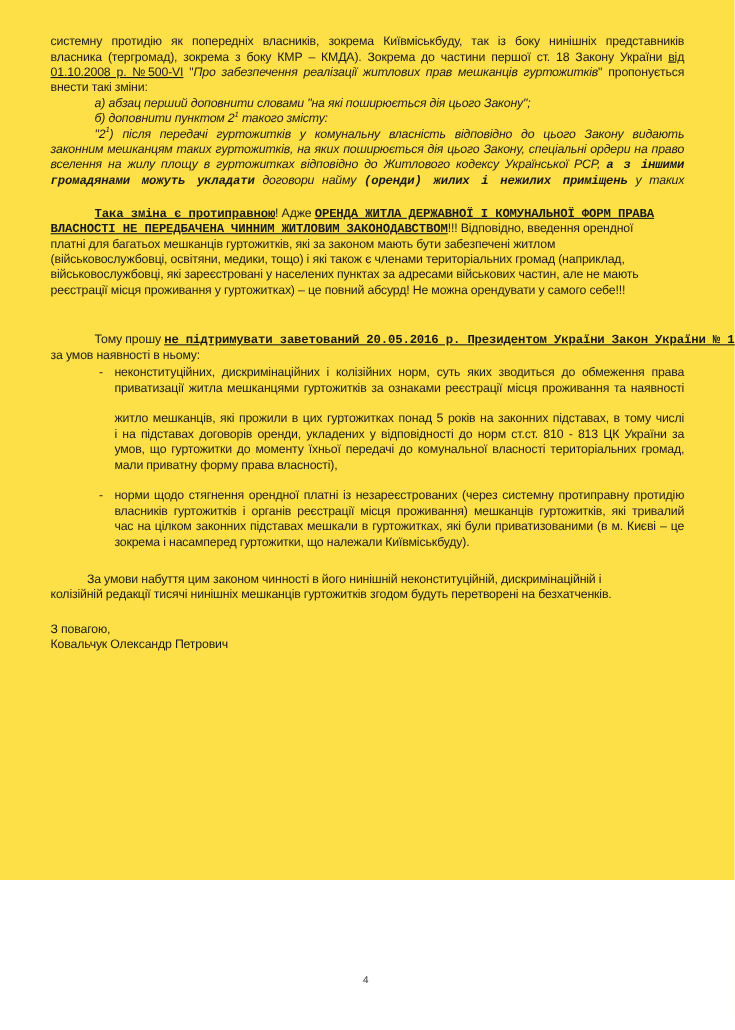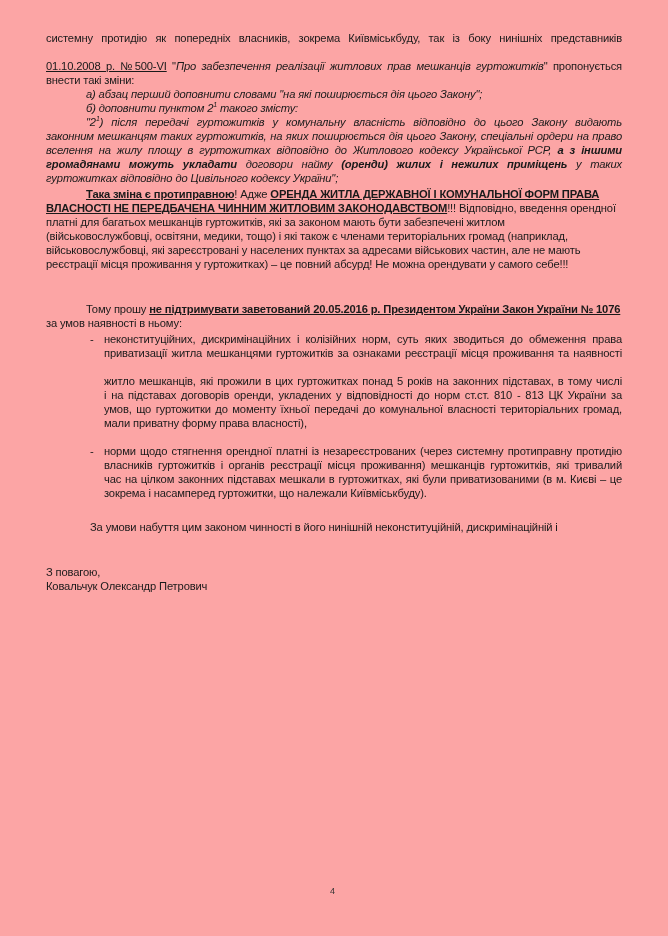--- a/index.html
+++ b/index.html
@@ -1,59 +1,61 @@
 <!DOCTYPE html>
 <html><head>
 <meta charset="utf-8">
 <style>
   html, body { margin: 0; padding: 0; background: #ffffff; }
   body {
     width: 668px; height: 936px; position: relative; overflow: hidden;
     font-family: "Liberation Sans", "DejaVu Sans", sans-serif;
     color: #1a1a1a;
   }
-  .page { position: absolute; left: 0; top: 0; width: 668px; height: 936px; background: #fca5a5; }
+  .page { position: absolute; left: 0; top: 0; width: 668px; height: 800px; background: #fde047; }
   .line {
     position: absolute; left: 46px; white-space: nowrap;
     font-size: 11.2px; line-height: 14px; letter-spacing: -0.15px;
   }
   .just { width: 576px; text-align: justify; text-align-last: justify; white-space: normal; }
   .it { font-style: italic; }
-  .b { font-weight: bold; }
+  .b { font-weight: bold; font-family: Liberation Mono, monospace; }
   .u { text-decoration: underline; text-align: right; }
   sup { font-size: 7px; vertical-align: top; line-height: 8px; }
   .dash { position: absolute; left: 90px; font-size: 11.2px; line-height: 14px; }
   .pagenum { position: absolute; left: 330px; top: 886px; font-size: 9px; color: #333; }
 </style>
 </head>
 <body>
 
 <div class="page">
 
   <div class="line just" style="top:31px">системну протидію як попередніх власників, зокрема Київміськбуду, так із боку нинішніх представників</div>
+  <div class="line just" style="top:45px">
+    <span>власника (тергромад), зокрема з боку КМР – КМДА). Зокрема до частини першої ст. 18 Закону України </span><span class="u">від</span>
+  </div>
   <div class="line just" style="top:59px">
     <span class="u">01.10.2008 р. №500-VI</span><span> "</span><span class="it">Про забезпечення реалізації житлових прав мешканців гуртожитків</span><span>" пропонується</span>
   </div>
   <div class="line" style="top:73px">внести такі зміни:</div>
 
   <div class="line it" style="top:87px; left:86px">а) абзац перший доповнити словами "на які поширюється дія цього Закону";</div>
   <div class="line it" style="top:101px; left:86px">
     <span>б) доповнити пунктом 2</span><sup>1</sup><span> такого змісту:</span>
   </div>
   <div class="line it" style="top:115px; left:86px; width:536px; text-align:justify; text-align-last:justify; white-space:normal;">
     <span>"2</span><sup>1</sup><span>) після передачі гуртожитків у комунальну власність відповідно до цього Закону видають</span>
   </div>
   <div class="line it just" style="top:129px">законним мешканцям таких гуртожитків, на яких поширюється дія цього Закону, спеціальні ордери на право</div>
   <div class="line it just" style="top:143px">
     <span>вселення на жилу площу в гуртожитках відповідно до Житлового кодексу Української РСР, </span><span class="b">а з іншими</span>
   </div>
   <div class="line it just" style="top:157px">
     <span class="b">громадянами можуть укладати</span><span> договори найму </span><span class="b">(оренди) жилих і нежилих приміщень</span><span> у таких</span>
   </div>
-  <div class="line it" style="top:171px">гуртожитках відповідно до Цивільного кодексу України";</div>
 
   <div class="line" style="top:187px; left:86px">
     <span class="b u">Така зміна є протиправною</span><span>! Адже </span><span class="b u">ОРЕНДА ЖИТЛА ДЕРЖАВНОЇ І КОМУНАЛЬНОЇ ФОРМ ПРАВА</span>
   </div>
   <div class="line" style="top:201px">
     <span class="b u">ВЛАСНОСТІ НЕ ПЕРЕДБАЧЕНА ЧИННИМ ЖИТЛОВИМ ЗАКОНОДАВСТВОМ</span><span>!!! Відповідно, введення орендної</span>
   </div>
   <div class="line" style="top:215px">платні для багатьох мешканців гуртожитків, які за законом мають бути забезпечені житлом</div>
   <div class="line" style="top:229px">(військовослужбовці, освітяни, медики, тощо) і які також є членами територіальних громад (наприклад,</div>
   <div class="line" style="top:243px">військовослужбовці, які зареєстровані у населених пунктах за адресами військових частин, але не мають</div>
@@ -71,19 +73,20 @@
   <div class="line just" style="top:388px; left:104px; width:518px">і на підставах договорів оренди, укладених у відповідності до норм ст.ст. 810 - 813 ЦК України за</div>
   <div class="line just" style="top:402px; left:104px; width:518px">умов, що гуртожитки до моменту їхньої передачі до комунальної власності територіальних громад,</div>
   <div class="line" style="top:416px; left:104px">мали приватну форму права власності),</div>
 
   <div class="dash" style="top:444px">-</div>
   <div class="line just" style="top:444px; left:104px; width:518px">норми щодо стягнення орендної платні із незареєстрованих (через системну протиправну протидію</div>
   <div class="line just" style="top:458px; left:104px; width:518px">власників гуртожитків і органів реєстрації місця проживання) мешканців гуртожитків, які тривалий</div>
   <div class="line just" style="top:472px; left:104px; width:518px">час на цілком законних підставах мешкали в гуртожитках, які були приватизованими (в м. Києві – це</div>
   <div class="line" style="top:486px; left:104px">зокрема і насамперед гуртожитки, що належали Київміськбуду).</div>
 
-  <div class="line" style="top:520px; left:90px">За умови набуття цим законом чинності в його нинішній неконституційній, дискримінаційній і</div>
+  <div class="line" style="top:520px; left:79px">За умови набуття цим законом чинності в його нинішній неконституційній, дискримінаційній і</div>
+  <div class="line" style="top:534px">колізійній редакції тисячі нинішніх мешканців гуртожитків згодом будуть перетворені на безхатченків.</div>
 
   <div class="line" style="top:565px">З повагою,</div>
   <div class="line" style="top:579px">Ковальчук Олександр Петрович</div>
 
   <div class="pagenum">4</div>
 </div>
 
 </body></html>

